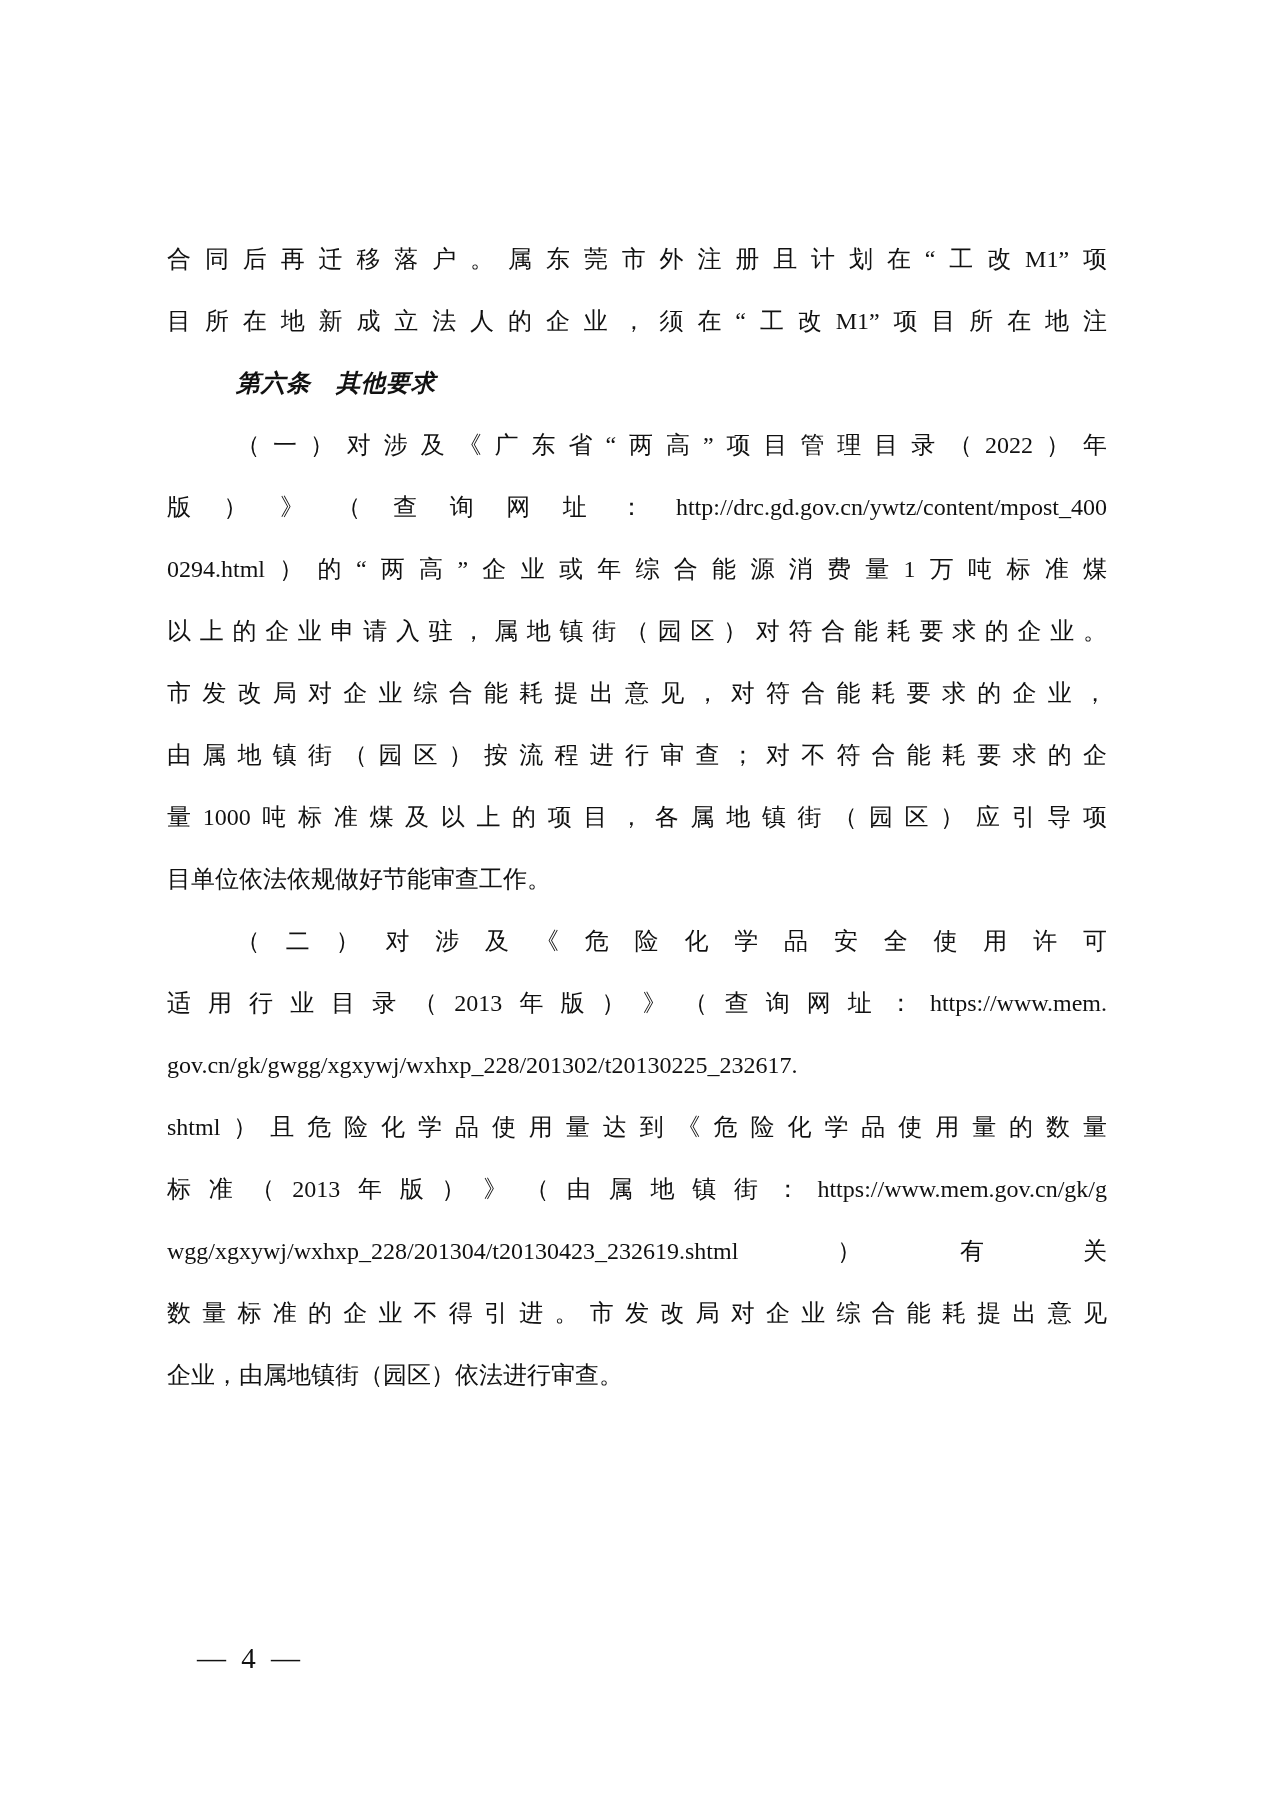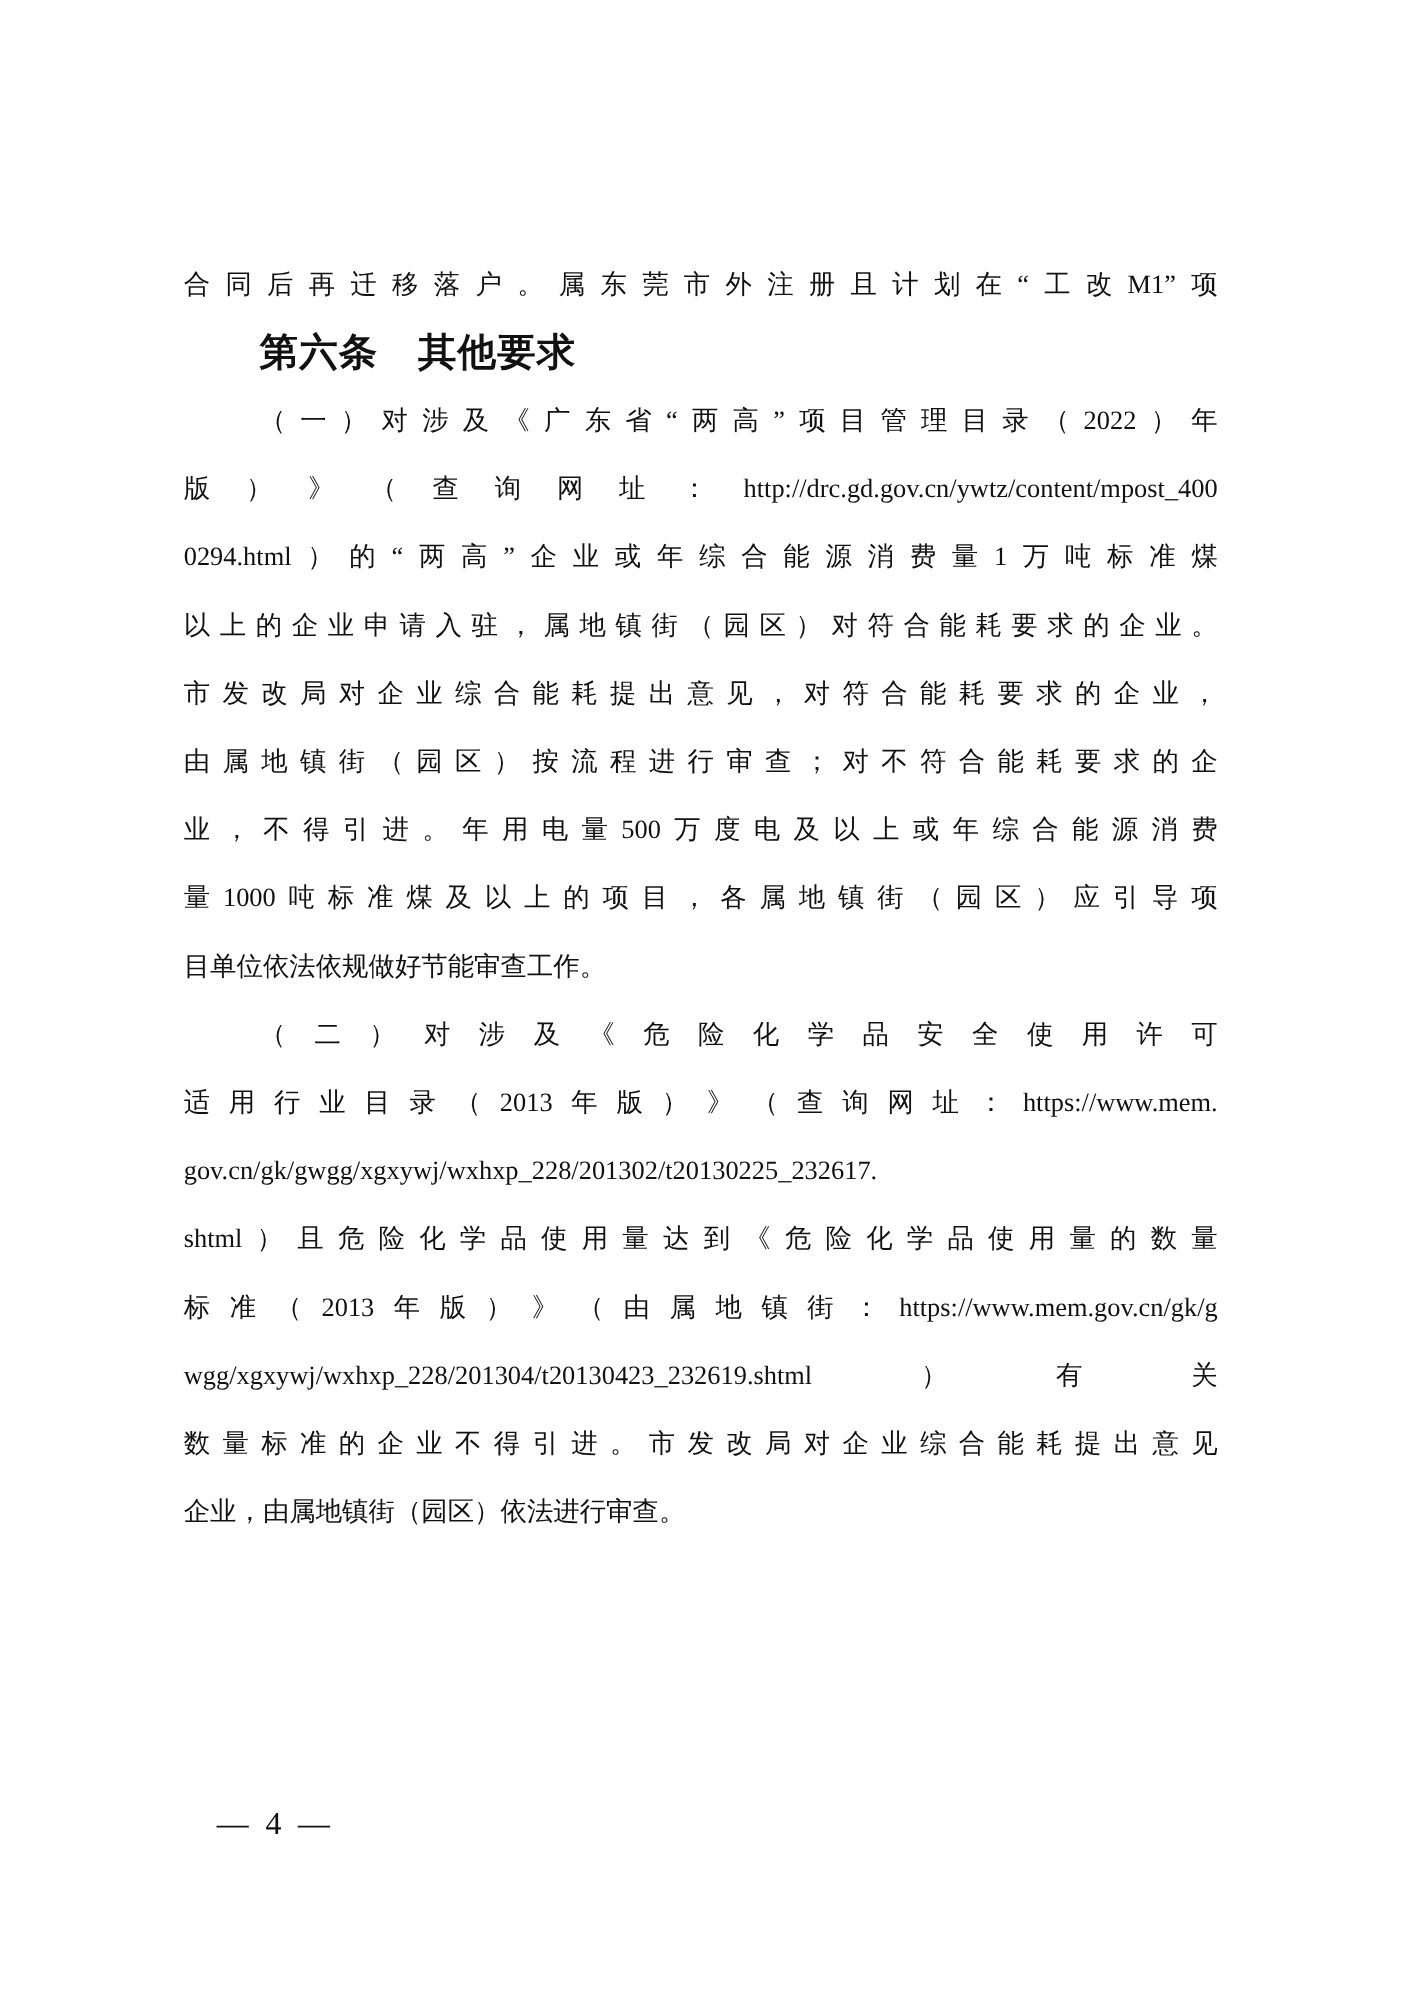--- a/index.html
+++ b/index.html
@@ -36,46 +36,47 @@
     text-justify: inter-character;
   }
   
   .ind {
     text-indent: 69px;
   }
   
   .head {
     font-family: "Liberation Sans", "DejaVu Sans", sans-serif;
     font-weight: 700;
-    font-size: 35px;
+    font-size: 24px;
     letter-spacing: 1px;
+    font-style: italic;
   }
   .page-footer {
     position: absolute;
     left: 197px;
     top: 1641px;
     font-size: 29px;
     line-height: 34px;
     letter-spacing: 4px;
     color: #111111;
   }
 </style>
 </head>
 <body>
 
 <div class="doc-body">
   <div class="line j">合同后再迁移落户。属东莞市外注册且计划在“工改M1”项</div>
+  <div class="line j">目所在地新成立法人的企业，须在“工改M1”项目所在地注</div>
   <div class="line head ind">第六条　其他要求</div>
   <div class="line j ind">（一）对涉及《广东省“两高”项目管理目录（2022）年</div>
   <div class="line j">版）》（查询网址：http://drc.gd.gov.cn/ywtz/content/mpost_400</div>
   <div class="line j">0294.html）的“两高”企业或年综合能源消费量1万吨标准煤</div>
   <div class="line j">以上的企业申请入驻，属地镇街（园区）对符合能耗要求的企业。</div>
   <div class="line j">市发改局对企业综合能耗提出意见，对符合能耗要求的企业，</div>
   <div class="line j">由属地镇街（园区）按流程进行审查；对不符合能耗要求的企</div>
-  <div class="line j">业，不得引进。年用电量500万度电及以上或年综合能源消费</div>
   <div class="line j">量1000吨标准煤及以上的项目，各属地镇街（园区）应引导项</div>
   <div class="line">目单位依法依规做好节能审查工作。</div>
   <div class="line j ind">（二）对涉及《危险化学品安全使用许可</div>
   <div class="line j">适用行业目录（2013年版）》（查询网址：https://www.mem.</div>
   <div class="line j">gov.cn/gk/gwgg/xgxywj/wxhxp_228/201302/t20130225_232617.</div>
   <div class="line j">shtml）且危险化学品使用量达到《危险化学品使用量的数量</div>
   <div class="line j">标准（2013年版）》（由属地镇街：https://www.mem.gov.cn/gk/g</div>
   <div class="line j">wgg/xgxywj/wxhxp_228/201304/t20130423_232619.shtml）有关</div>
   <div class="line j">数量标准的企业不得引进。市发改局对企业综合能耗提出意见</div>
   <div class="line">企业，由属地镇街（园区）依法进行审查。</div>

